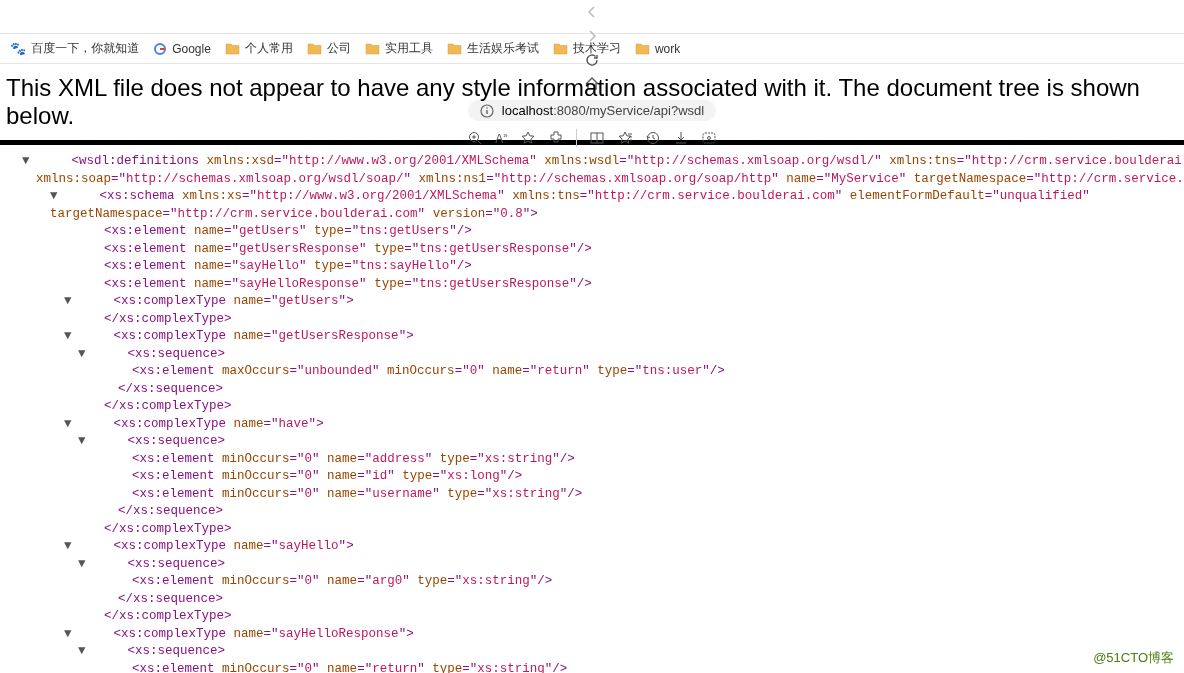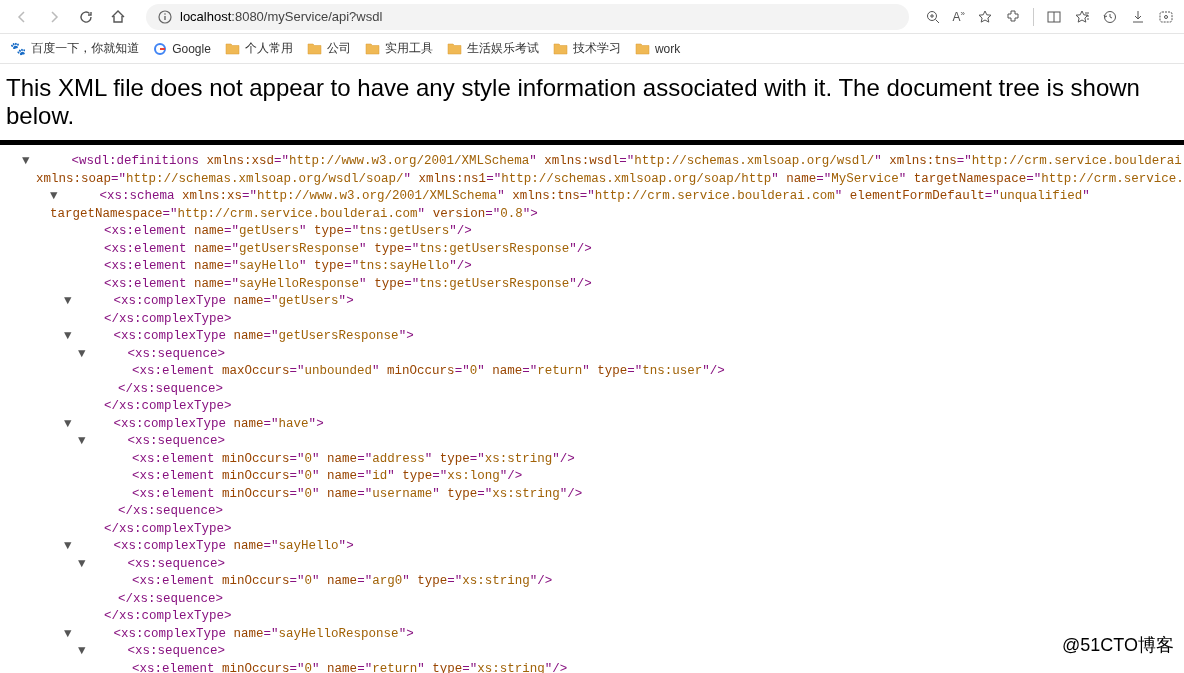--- a/index.html
+++ b/index.html
@@ -1,18 +1,18 @@
 <!DOCTYPE html>
 <html><head>
 <meta charset="utf-8">
 <style>
 * { box-sizing: border-box; margin: 0; padding: 0; }
 body { font-family: Arial, sans-serif; font-size: 13px; background: #fff; }
 
-.toolbar { display: flex; align-items: center; padding: 4px 10px; gap: 8px; border-bottom: 1px solid #e5e5e5; height: 34px; }
+.toolbar { display: flex; align-items: center; padding: 4px 10px; gap: 8px; border-bottom: 1px solid #e5e5e5; height: 34px; flex-direction: column; }
 .toolbar .nav-btn { width: 24px; height: 24px; display: flex; align-items: center; justify-content: center; color: #555; cursor: pointer; }
 .toolbar .nav-btn.disabled { color: #bbb; }
 .addr-bar { flex: 1; display: flex; align-items: center; background: #f3f3f3; border-radius: 14px; padding: 3px 12px; margin: 0 8px; height: 26px; }
 .addr-bar .info-icon { color: #666; margin-right: 8px; }
 .addr-bar .url { font-size: 13px; color: #444; }
 .addr-bar .url .host { color: #000; }
 .toolbar .right-icons { display: flex; align-items: center; gap: 12px; color: #555; }
 .toolbar .divider { width: 1px; height: 18px; background: #ccc; }
 
 .bookmarks { display: flex; align-items: center; padding: 4px 10px; gap: 14px; height: 30px; font-size: 12px; border-bottom: 1px solid #e5e5e5; }
@@ -28,24 +28,24 @@
 .i1 { padding-left: 14px; }
 .i2 { padding-left: 28px; }
 .i3 { padding-left: 42px; }
 .i4 { padding-left: 56px; }
 .i5 { padding-left: 70px; }
 .i6 { padding-left: 84px; }
 
 .exp { color: #555; cursor: pointer; margin-right: 2px; user-select: none; }
 .tag { color: #881280; margin-left: 40px; }
 .attr-name { color: #994500; }
-.attr-val { color: #a16207; }
+.attr-val { color: #be185d; }
 .pun { color: #881280; }
 
-.watermark { position: fixed; bottom: 16px; right: 10px; color: #000000; font-size: 18px; }
+.watermark { position: fixed; bottom: 6px; right: 10px; color: #4d7c0f; font-size: 13px; }
 
 svg { display: block; }
 </style>
 </head>
 <body>
 
 <div class="toolbar">
   <div class="nav-btn disabled">
       <svg width="16" height="16" viewBox="0 0 16 16">
         <path d="M10 3 L5 8 L10 13" stroke="currentColor" stroke-width="1.5" fill="none"></path>

